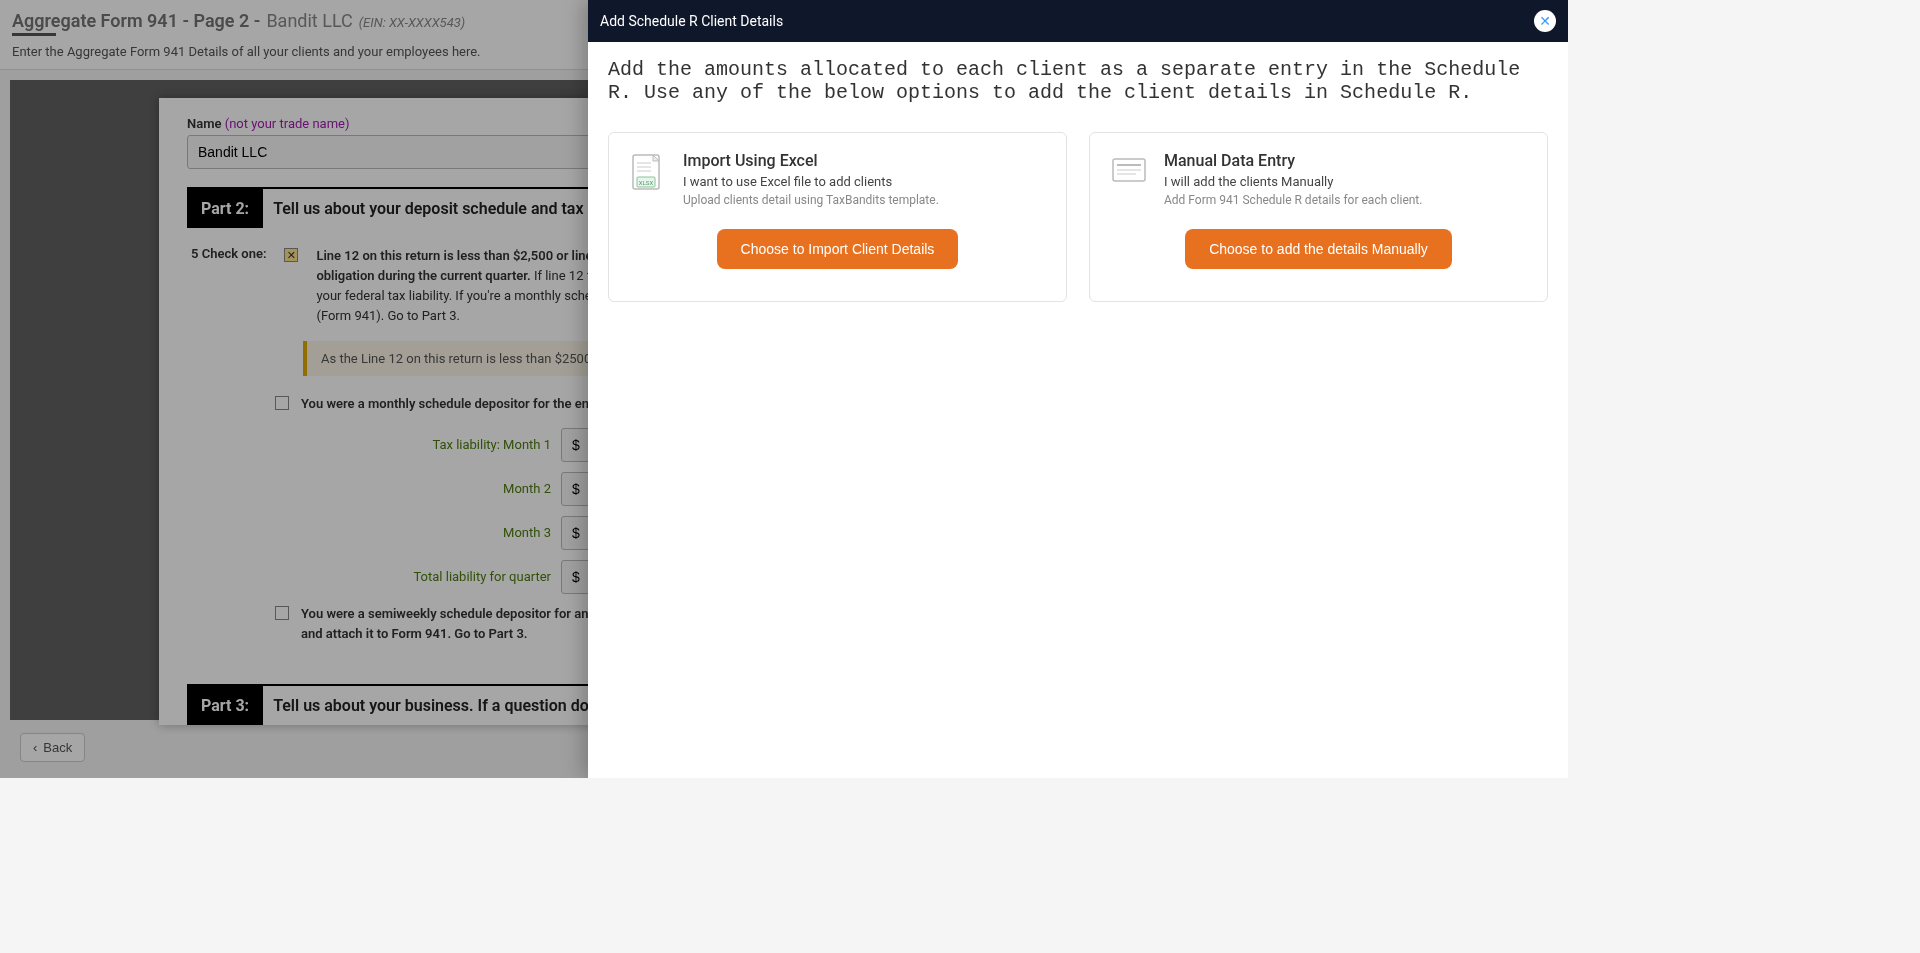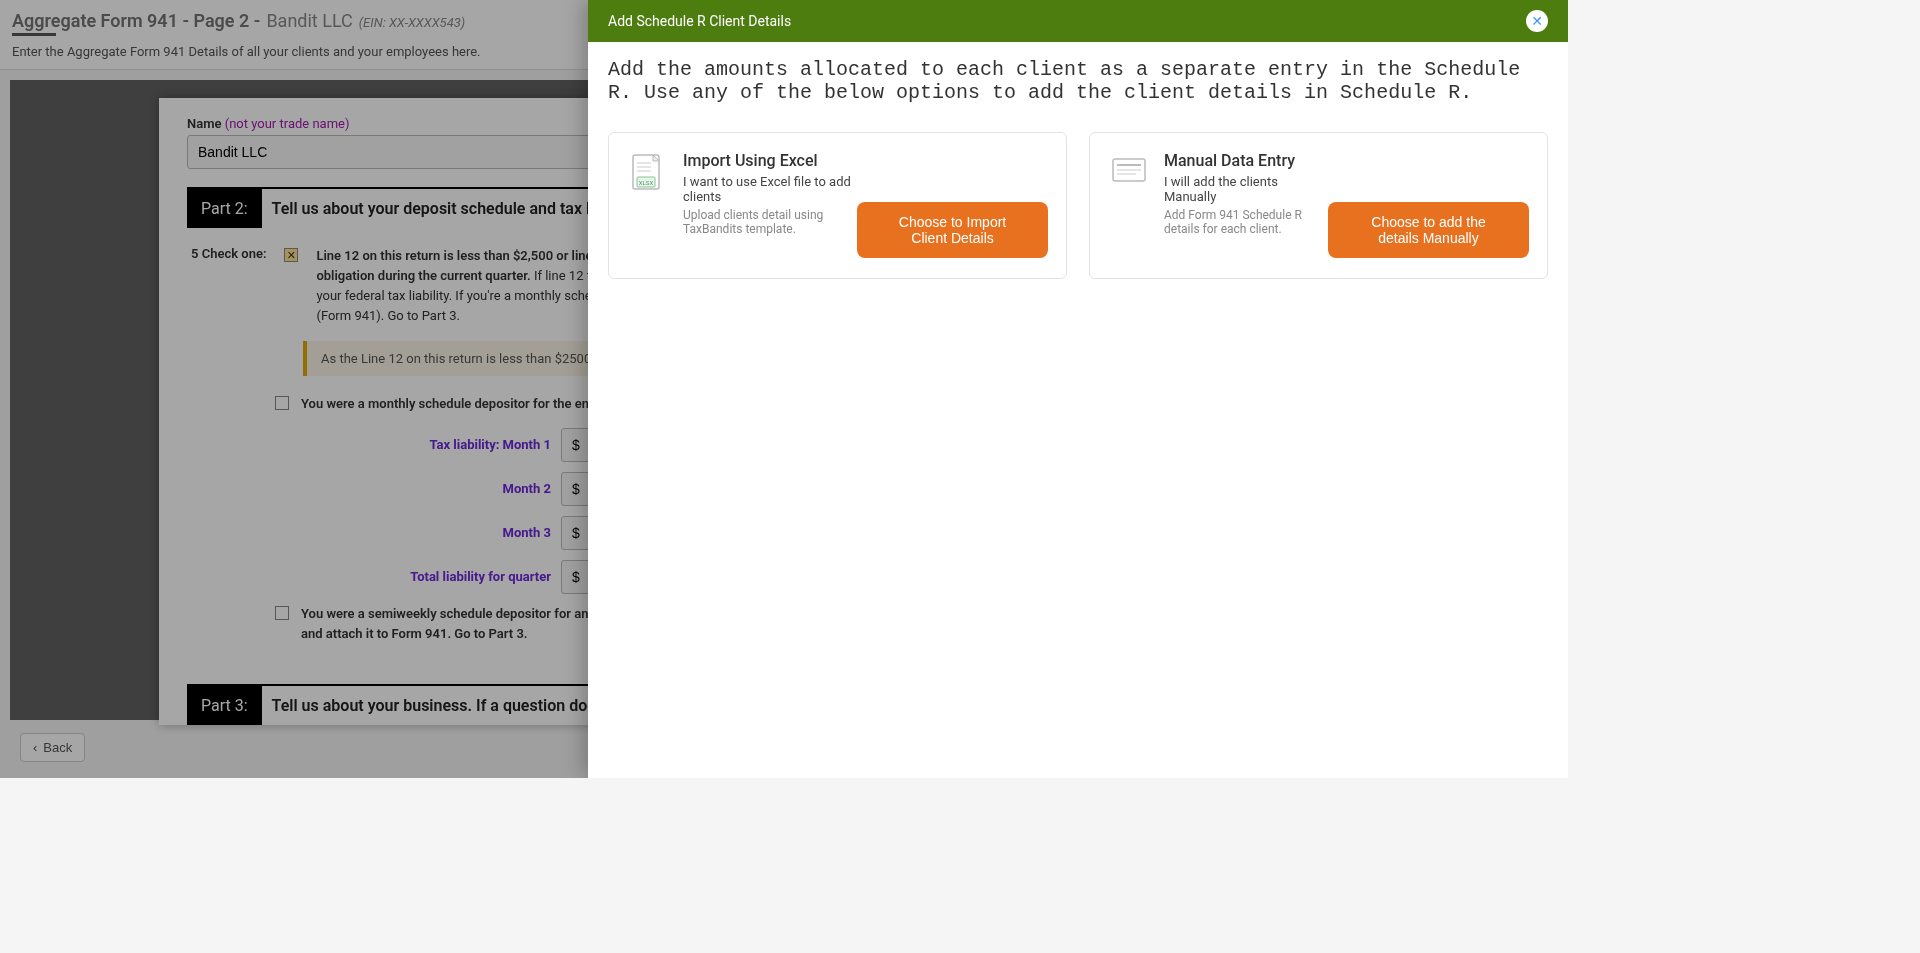--- a/index.html
+++ b/index.html
@@ -17,53 +17,53 @@
 .page-body { background: #616161; padding: 18px; margin: 10px 10px 0 10px; height: 640px; position: relative; }
 .form-container { background: #fff; margin: 0 auto; width: 1250px; min-height: 100%; padding: 18px 0 0 0; box-shadow: 0 0 10px rgba(0,0,0,0.3); }
 .form-inner { padding: 0 28px; }
 
 .field-label { font-size: 13px; color: #333; margin-bottom: 4px; }
 .field-label .paren { color: #a21caf; font-weight: 400; }
 .field-label strong { font-weight: 600; }
 .text-input { width: 600px; padding: 8px 10px; border: 1px solid #bbb; border-radius: 3px; font-size: 14px; background: #f7f7f7; }
 
 .part-bar { display: flex; align-items: center; margin-top: 18px; border-top: 2px solid #000; }
-.part-badge { background: #000; color: #fff; font-weight: 400; font-size: 16px; padding: 10px 14px; }
+.part-badge { background: #000; color: #fff; font-weight: 700; font-size: 16px; padding: 10px 14px; }
 .part-title { font-size: 16px; font-weight: 600; color: #222; padding-left: 10px; }
 
 .line16-block { padding: 18px 0 8px 4px; font-size: 13px; color: #333; }
 .line16-row { display: flex; align-items: flex-start; gap: 18px; }
 .line16-label { font-weight: 600; white-space: nowrap; }
 .check-box-marked { width: 14px; height: 14px; border: 1px solid #888; background: #ffe28a; display: inline-flex; align-items: center; justify-content: center; font-size: 11px; line-height: 1; margin-top: 2px; flex-shrink: 0; }
 .check-box-empty { width: 14px; height: 14px; border: 1px solid #888; background: #fff; display: inline-block; margin-top: 2px; flex-shrink: 0; }
 .line16-text { max-width: 960px; line-height: 1.55; }
 .line16-text b { font-weight: 600; }
 
 .callout { border-left: 4px solid #e0a800; background: #faf5e6; padding: 10px 14px; margin: 14px 0 18px 112px; font-size: 13px; color: #555; max-width: 900px; }
 
 .monthly-block { margin-left: 84px; }
 .monthly-row { display: flex; align-items: flex-start; gap: 12px; margin-bottom: 14px; }
 .month-grid { margin-left: 116px; }
 .month-row { display: flex; align-items: center; margin-bottom: 10px; gap: 10px; }
-.month-lbl { width: 160px; text-align: right; font-size: 13px; font-weight: 700; color: #6d28d9; }
+.month-lbl { width: 160px; text-align: right; font-size: 13px; font-weight: 400; color: #4d7c0f; }
 .money-input { width: 250px; padding: 8px 10px; border: 1px solid #bbb; border-radius: 3px; background: #f7f7f7; font-size: 14px; }
 
 .back-btn { position: absolute; left: 20px; bottom: 16px; background: #fff; border: 1px solid #ccc; border-radius: 4px; padding: 6px 12px; font-size: 13px; color: #555; cursor: pointer; display: inline-flex; align-items: center; gap: 6px; }
 
 
 .scrim { position: absolute; inset: 0; background: rgba(0,0,0,0.35); }
 
 
 .modal { position: absolute; top: 0; right: 0; bottom: 0; width: 980px; background: #fff; display: flex; flex-direction: column; box-shadow: -4px 0 20px rgba(0,0,0,0.25); }
-.modal-header { background: #4d7c0f; color: #fff; padding: 10px 20px; font-size: 14px; display: flex; align-items: center; justify-content: space-between; gap: 20px; }
+.modal-header { background: #0f172a; color: #fff; padding: 10px 12px; font-size: 14px; display: flex; align-items: center; justify-content: space-between; gap: 20px; }
 .close-btn { width: 22px; height: 22px; border-radius: 50%; background: #fff; color: #3b99fc; display: flex; align-items: center; justify-content: center; cursor: pointer; font-size: 14px; }
 .modal-body { padding: 16px 20px; }
 .modal-instructions { font-size: 20px; color: #333; margin-bottom: 28px; font-family: Liberation Mono, monospace; }
 .option-row { display: flex; gap: 22px; }
-.option-card { flex: 1; border: 1px solid #e3e3e3; border-radius: 6px; padding: 18px 18px 20px 18px; display: flex; flex-direction: row; }
+.option-card { flex: 1; border: 1px solid #e3e3e3; border-radius: 6px; padding: 18px 18px 32px 18px; display: flex; flex-direction: column; }
 .card-top { display: flex; gap: 14px; margin-bottom: 22px; }
 .card-icon { width: 42px; height: 42px; flex-shrink: 0; }
 .card-title { font-size: 16px; font-weight: 500; color: #333; margin-bottom: 4px; }
 .card-sub1 { font-size: 13px; color: #444; margin-bottom: 4px; }
 .card-sub2 { font-size: 12px; color: #888; }
 .card-btn { background: #e8711f; color: #fff; border: none; border-radius: 8px; padding: 12px 24px; font-size: 14px; cursor: pointer; align-self: center; margin-top: auto; }
 </style>
 </head>
 <body>
 

